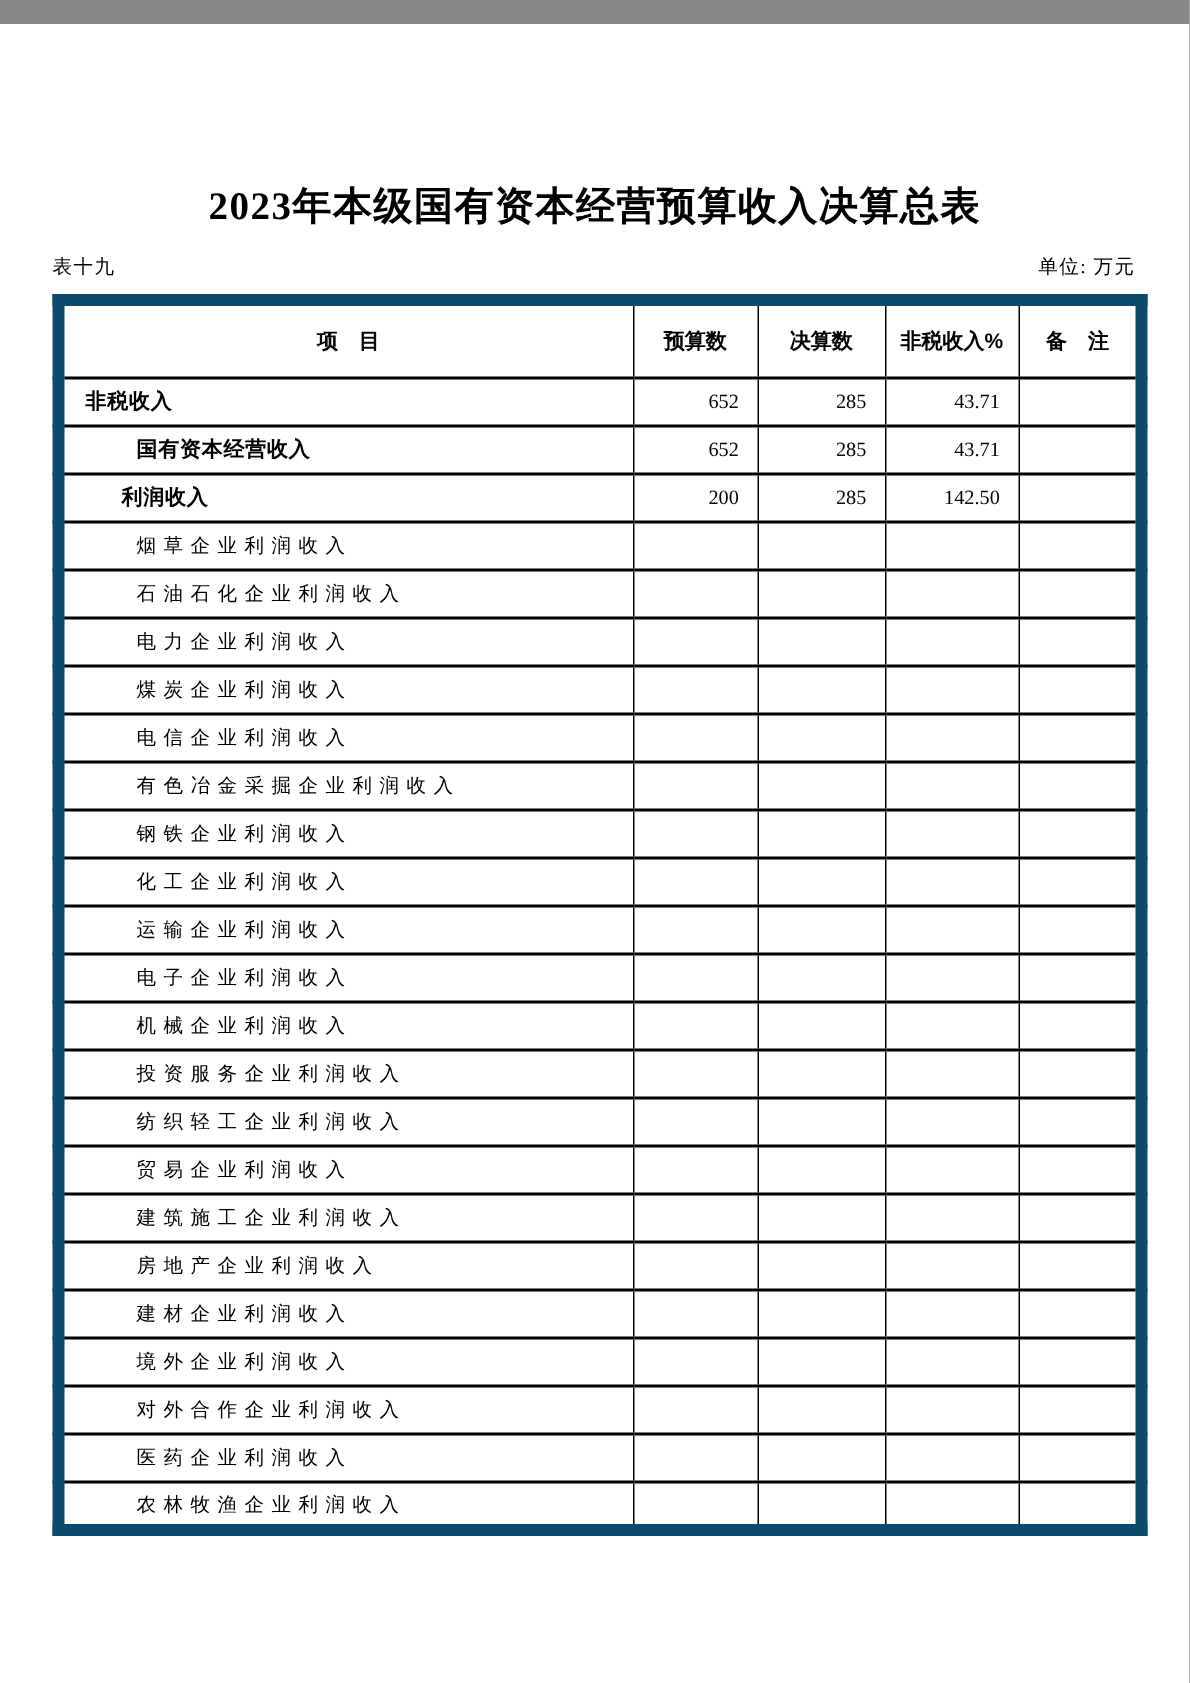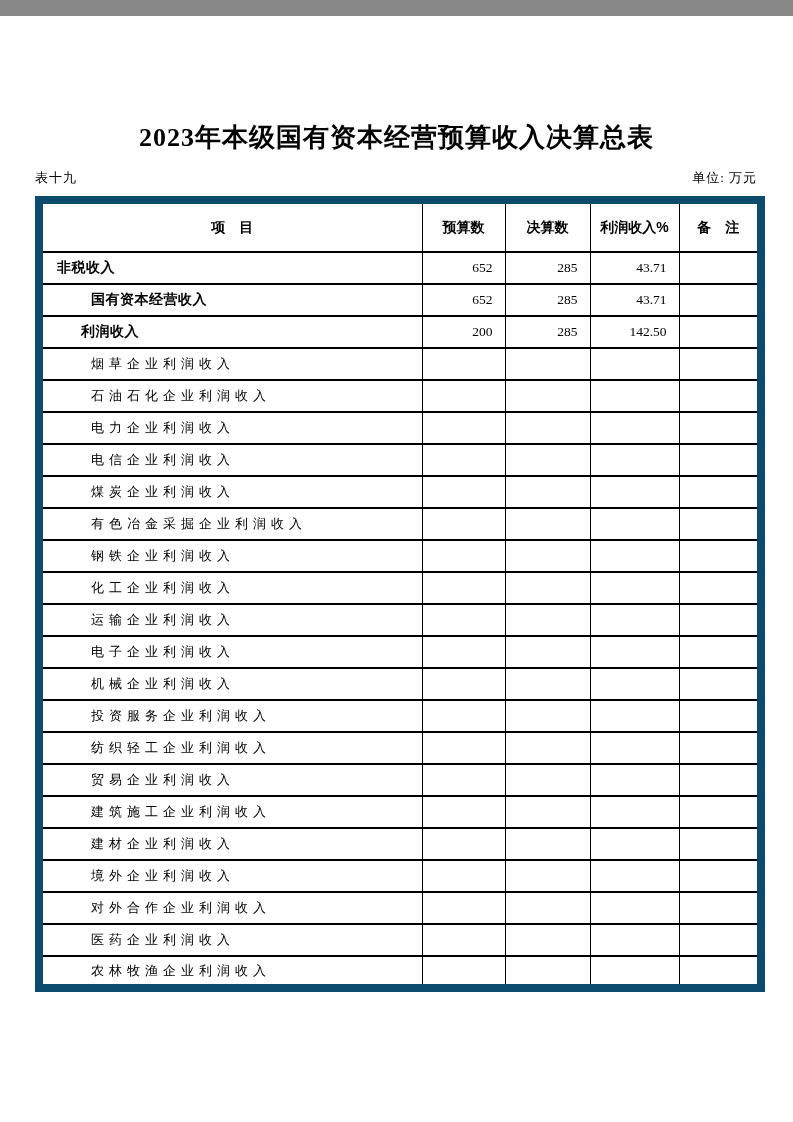--- a/index.html
+++ b/index.html
@@ -107,21 +107,21 @@
       <col style="width:83px">
       <col style="width:85px">
       <col style="width:89px">
       <col style="width:82px">
     </colgroup>
     <thead>
       <tr>
         <th>项　目</th>
         <th>预算数</th>
         <th>决算数</th>
-        <th>利润收入%</th>
+        <th>非税收入%</th>
         <th>备　注</th>
       </tr>
     </thead>
     <tbody>
     <tr>
       <td class="item-cell lv0 bold">非税收入</td>
       <td class="num-cell">652</td>
       <td class="num-cell">285</td>
       <td class="num-cell">43.71</td>
       <td class="note-cell"></td>
@@ -161,36 +161,36 @@
 
     <tr>
       <td class="item-cell lv3">电力企业利润收入</td>
       <td class="num-cell"></td>
       <td class="num-cell"></td>
       <td class="num-cell"></td>
       <td class="note-cell"></td>
     </tr>
 
     <tr>
+      <td class="item-cell lv3">煤炭企业利润收入</td>
+      <td class="num-cell"></td>
+      <td class="num-cell"></td>
+      <td class="num-cell"></td>
+      <td class="note-cell"></td>
+    </tr>
+
+    <tr>
       <td class="item-cell lv3">电信企业利润收入</td>
       <td class="num-cell"></td>
       <td class="num-cell"></td>
       <td class="num-cell"></td>
       <td class="note-cell"></td>
     </tr>
 
     <tr>
-      <td class="item-cell lv3">煤炭企业利润收入</td>
-      <td class="num-cell"></td>
-      <td class="num-cell"></td>
-      <td class="num-cell"></td>
-      <td class="note-cell"></td>
-    </tr>
-
-    <tr>
       <td class="item-cell lv3">有色冶金采掘企业利润收入</td>
       <td class="num-cell"></td>
       <td class="num-cell"></td>
       <td class="num-cell"></td>
       <td class="note-cell"></td>
     </tr>
 
     <tr>
       <td class="item-cell lv3">钢铁企业利润收入</td>
       <td class="num-cell"></td>
@@ -256,20 +256,27 @@
     </tr>
 
     <tr>
       <td class="item-cell lv3">建筑施工企业利润收入</td>
       <td class="num-cell"></td>
       <td class="num-cell"></td>
       <td class="num-cell"></td>
       <td class="note-cell"></td>
     </tr>
 
+    <tr>
+      <td class="item-cell lv3">房地产企业利润收入</td>
+      <td class="num-cell"></td>
+      <td class="num-cell"></td>
+      <td class="num-cell"></td>
+      <td class="note-cell"></td>
+    </tr>
 
     <tr>
       <td class="item-cell lv3">建材企业利润收入</td>
       <td class="num-cell"></td>
       <td class="num-cell"></td>
       <td class="num-cell"></td>
       <td class="note-cell"></td>
     </tr>
 
     <tr>

